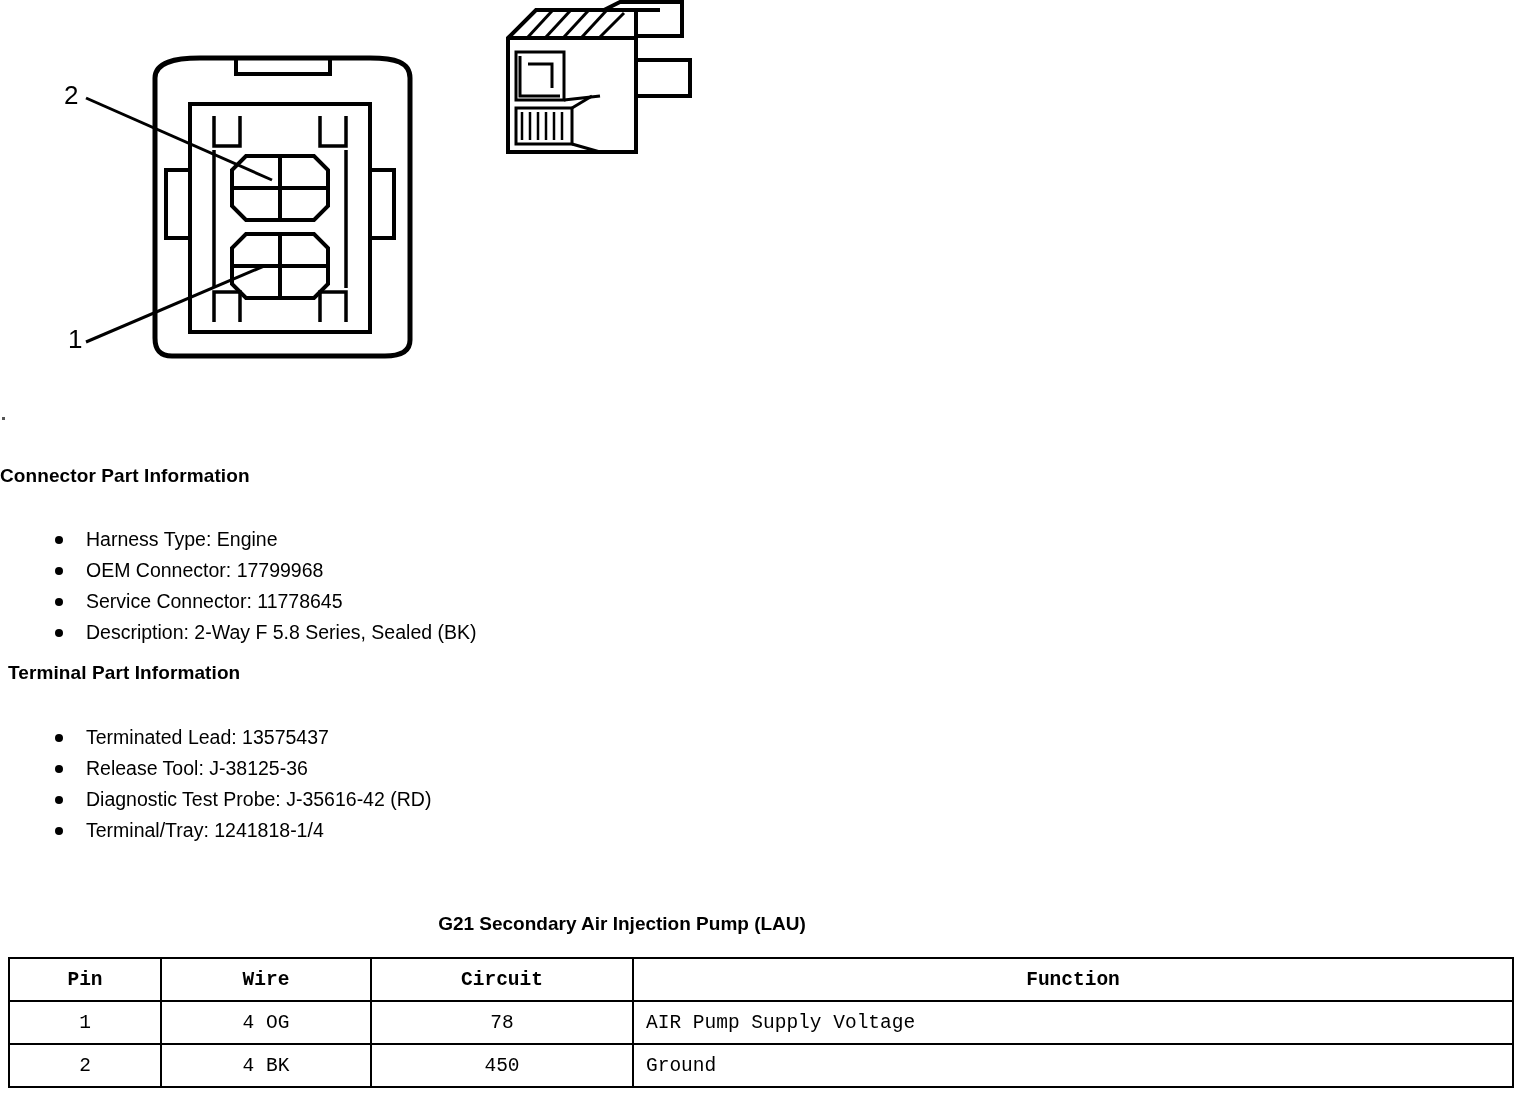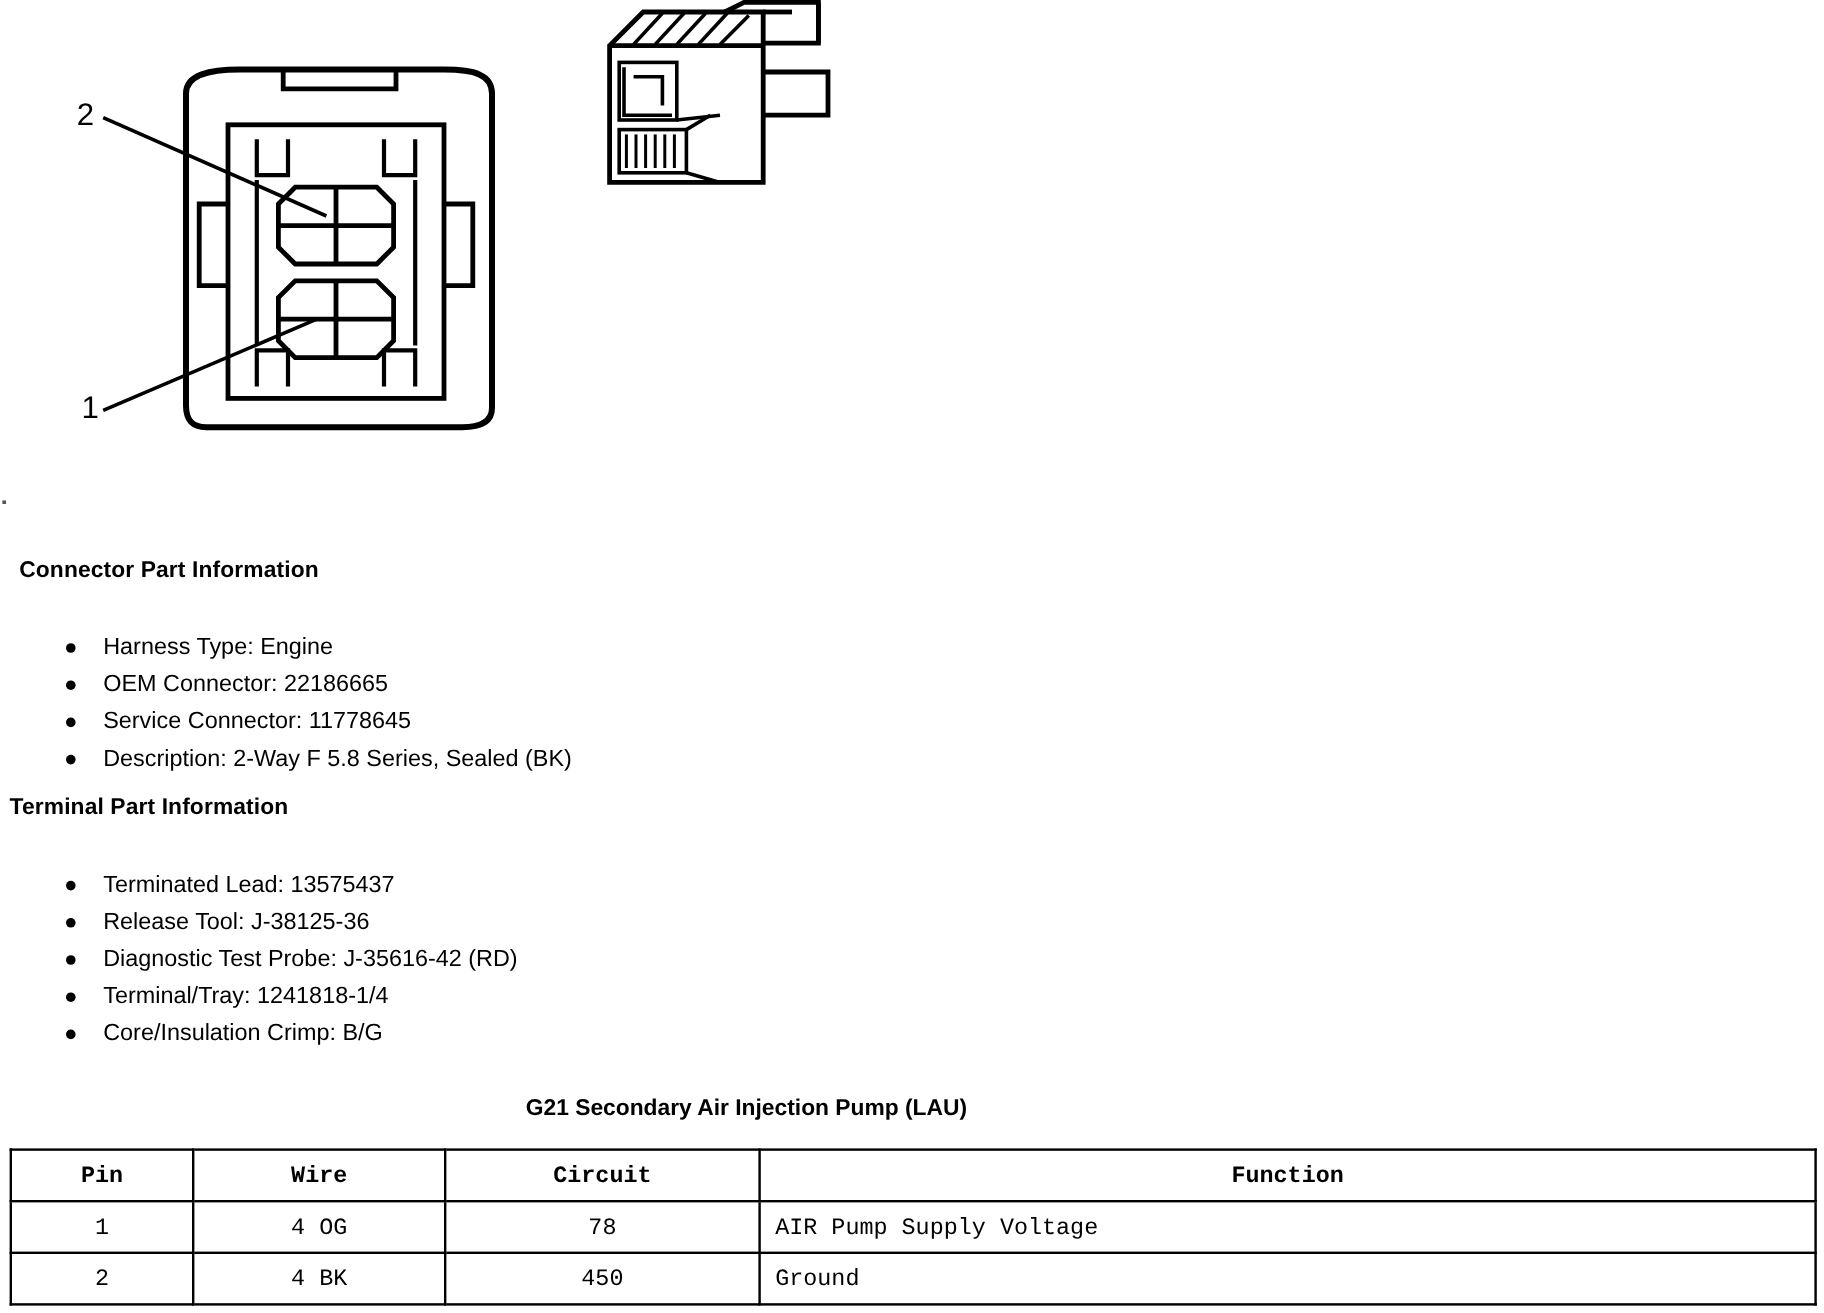--- a/index.html
+++ b/index.html
@@ -26,21 +26,21 @@
   }
 
   
   .section-heading {
     font-size: 19px;
     font-weight: bold;
     letter-spacing: 0.1px;
   }
   #connector-part-heading {
     position: absolute;
-    left: 16px;
+    left: 0;
     top: 465px;
   }
   #connector-part-list {
     position: absolute;
     left: 8px;
     top: 510px;
   }
   #terminal-part-heading {
     position: absolute;
     left: 8px;
@@ -219,33 +219,32 @@
   <div style="position:absolute;left:64px;top:80px;font-size:26px;">2</div>
   <div style="position:absolute;left:68px;top:324px;font-size:26px;">1</div>
 </div>
 
 <div id="scan-speck"></div>
 
 <div class="section-heading" id="connector-part-heading">Connector Part Information</div>
 
 <ul class="info-list" id="connector-part-list">
   <li>Harness Type: Engine</li>
-  <li>OEM Connector: 22186665</li>
+  <li>OEM Connector: 17799968</li>
   <li>Service Connector: 11778645</li>
   <li>Description: 2-Way F 5.8 Series, Sealed (BK)</li>
 </ul>
 
 <div class="section-heading" id="terminal-part-heading">Terminal Part Information</div>
 
 <ul class="info-list" id="terminal-part-list">
   <li>Terminated Lead: 13575437</li>
   <li>Release Tool: J-38125-36</li>
   <li>Diagnostic Test Probe: J-35616-42 (RD)</li>
   <li>Terminal/Tray: 1241818-1/4</li>
-  <li>Core/Insulation Crimp: B/G</li>
 </ul>
 
 <div id="table-title">G21 Secondary Air Injection Pump (LAU)</div>
 
 <div id="pin-table-wrap">
   <table class="pin-table">
     <colgroup>
       <col class="c-pin">
         <col class="c-wire">
         <col class="c-circuit">

